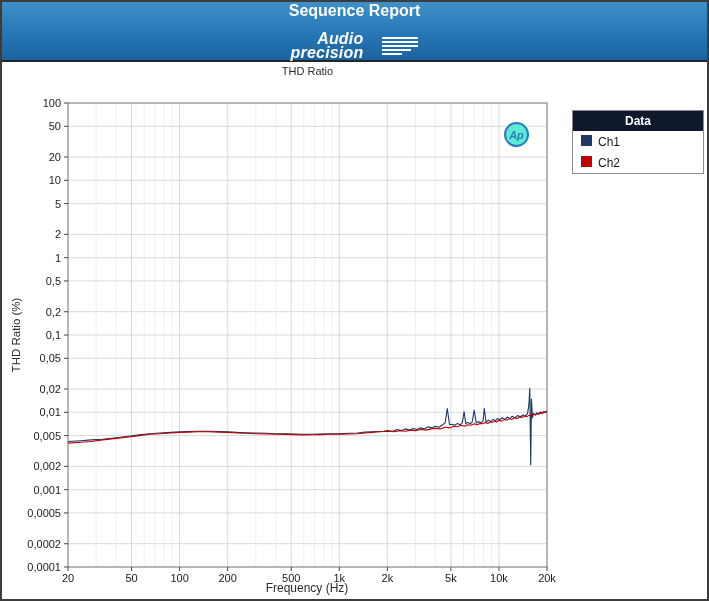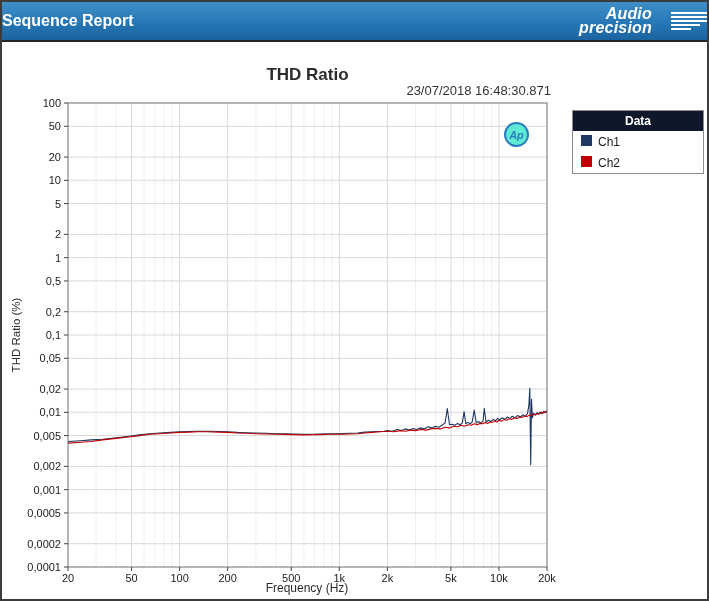--- a/index.html
+++ b/index.html
@@ -6,44 +6,45 @@
   html,body { background:#c8ccd0; }
   body { font-family:"Liberation Sans", sans-serif; }
 
   .window{
     position:relative; width:709px; height:601px;
     background:#ffffff; border:2px solid #3c3c3c; overflow:hidden;
   }
 
   
   .header{
-    position:relative; z-index:2; height:40px;
+    position:relative; z-index:2; height:60px;
     background:linear-gradient(180deg,#3f8fc8 0%,#2677b5 55%,#1b639f 100%);
     border-bottom:2px solid #24262a;
     display:flex; align-items:center; justify-content:space-between;
-    padding:0 0;
+    padding:0 32px;
+    flex-direction:column;
   }
   .report-title{ color:#fff; font-size:16px; font-weight:bold; }
   .brand{ display:flex; align-items:center; gap:19px; color:#fff; }
   .brand-text{
     font-style:italic; font-weight:bold; font-size:16px; line-height:14px;
     text-align:right; letter-spacing:.2px;
   }
   .brand-bars{ display:flex; flex-direction:column; gap:2px; width:36px; }
   .brand-bars i{ display:block; height:2px; background:#fff; }
   .brand-bars i:nth-child(4){ width:80%; }
   .brand-bars i:nth-child(5){ width:55%; }
 
   
   #plot-svg{ position:absolute; left:0; top:0; z-index:1; pointer-events:none; }
   #plot-svg text{ font-family:"Liberation Sans", sans-serif; }
 
   .chart-title{
     position:absolute; z-index:3; left:66px; width:479px; top:63px;
-    text-align:center; font-size:17px; color:#2b2b2b;font-weight:bold;
+    text-align:center; font-size:11px; color:#2b2b2b;
   }
   .timestamp{
     position:absolute; z-index:3; right:156px; top:81px;
     font-size:13px; color:#333333;
   }
   .ylabel{
     position:absolute; z-index:3; left:14px; top:333px;
     transform:translate(-50%,-50%) rotate(-90deg);
     font-size:11.5px; color:#2b2b2b; white-space:nowrap;
   }
@@ -206,21 +207,20 @@
       <text x="59" y="514.9463196646811" text-anchor="end" font-size="11" fill="#1a1a1a">0,0005</text>
       <line x1="62" x2="66" y1="541.7203470019855" y2="541.7203470019855" stroke="#404040" stroke-width="1"></line>
       <text x="59" y="545.7203470019855" text-anchor="end" font-size="11" fill="#1a1a1a">0,0002</text>
       <line x1="62" x2="66" y1="565" y2="565" stroke="#404040" stroke-width="1"></line>
       <text x="59" y="569" text-anchor="end" font-size="11" fill="#1a1a1a">0,0001</text>
       <path d="M66.0,439.5 L78.6,438.7 L89.3,437.9 L100.7,437.2 L114.1,435.7 L126.7,434.3 L137.4,432.9 L147.7,431.7 L157.7,431.0 L168.7,430.4 L177.6,429.8 L187.3,429.5 L195.8,429.2 L205.7,429.2 L216.4,429.5 L225.7,429.8 L235.4,430.4 L243.9,430.7 L253.8,431.0 L264.5,431.3 L273.7,431.7 L283.4,431.8 L291.9,432.0 L301.8,432.3 L310.5,432.2 L318.2,432.0 L326.0,431.7 L333.7,431.7 L340.7,431.5 L347.0,431.3 L355.5,431.0 L363.0,430.1 L369.9,429.8 L376.1,429.5 L381.8,429.2 L385.3,428.6 L390.3,429.2 L395.0,427.5 L399.4,428.6 L403.5,426.9 L407.4,428.1 L411.1,426.4 L414.6,427.5 L417.9,425.9 L422.1,426.9 L426.1,424.8 L429.8,425.9 L433.4,424.3 L436.8,425.3 L440.0,423.3 L443.1,420.9 L445.3,406.5 L447.5,422.8 L450.2,422.3 L452.9,423.3 L455.5,421.4 L458.0,422.8 L460.3,420.9 L462.1,409.7 L463.8,421.8 L466.0,420.4 L468.1,421.8 L470.2,420.0 L472.2,408.1 L474.2,420.9 L476.5,419.6 L478.8,420.9 L481.0,419.1 L482.3,406.5 L484.0,420.0 L486.5,418.3 L488.9,419.6 L491.2,417.4 L493.4,418.7 L495.5,416.6 L497.6,417.8 L500.3,415.8 L502.9,417.4 L505.4,415.0 L507.8,416.6 L510.2,414.2 L513.0,415.8 L515.7,413.5 L518.3,415.0 L520.8,412.8 L523.2,414.2 L525.5,411.7 L526.9,402.8 L527.8,386.2 L528.7,462.7 L529.5,397.2 L530.4,415.8 L531.7,411.4 L533.3,413.1 L534.9,410.7 L536.5,412.4 L538.1,410.0 L540.0,411.7 L541.8,409.3 L543.2,410.7 L545.0,408.7" fill="none" stroke="#1f3864" stroke-width="1.1" stroke-linejoin="round" clip-path="url(#plotclip)"></path>
       <path d="M66.0,441.1 L78.6,440.3 L89.3,439.5 L100.7,437.9 L114.1,436.4 L126.7,435.0 L137.4,433.6 L147.7,432.3 L157.7,431.7 L168.7,431.0 L177.6,430.4 L187.3,430.1 L195.8,429.8 L205.7,429.8 L216.4,430.1 L225.7,430.4 L235.4,431.0 L243.9,431.3 L253.8,431.7 L264.5,432.0 L273.7,432.3 L283.4,432.4 L291.9,432.6 L301.8,432.9 L310.5,432.8 L318.2,432.6 L326.0,432.3 L333.7,432.3 L340.7,432.2 L347.0,432.0 L355.5,431.7 L363.0,431.0 L369.9,430.4 L378.0,429.8 L385.3,429.2 L391.9,429.8 L398.0,428.6 L403.5,429.2 L408.7,428.1 L413.4,428.6 L419.0,427.5 L424.1,428.1 L428.9,426.9 L433.4,426.4 L438.4,426.9 L443.1,425.3 L447.5,425.9 L451.6,424.3 L455.5,424.8 L459.2,423.3 L462.7,424.3 L466.0,422.8 L469.2,423.3 L472.2,421.8 L475.1,422.8 L477.9,421.4 L480.6,421.8 L483.2,420.4 L485.7,421.4 L488.1,420.0 L490.4,420.4 L492.6,419.1 L494.8,420.0 L496.9,418.3 L499.7,419.1 L502.3,417.4 L504.8,418.3 L507.2,416.6 L509.6,417.4 L512.4,415.8 L515.1,416.6 L517.7,415.0 L520.3,415.4 L522.7,413.9 L525.1,414.6 L527.3,413.1 L529.5,413.5 L531.7,412.1 L533.7,412.8 L535.7,411.4 L537.7,411.7 L539.6,410.3 L541.4,411.0 L543.2,409.7 L545.0,410.3" fill="none" stroke="#c00000" stroke-width="1.1" stroke-linejoin="round" clip-path="url(#plotclip)"></path>
     </svg>
 
   <div class="chart-title">THD Ratio</div>
-  <div class="timestamp">23/07/2018 16:48:30.871</div>
   <div class="ylabel">THD Ratio (%)</div>
   <div class="xlabel">Frequency (Hz)</div>
   <div class="ap-badge">Ap</div>
 
   <div class="legend">
     <div class="legend-header">Data</div>
     <div id="legend-items">
         <div class="legend-row">
           <span class="swatch" style="background: rgb(31, 56, 100);"></span>
           <span>Ch1</span>

